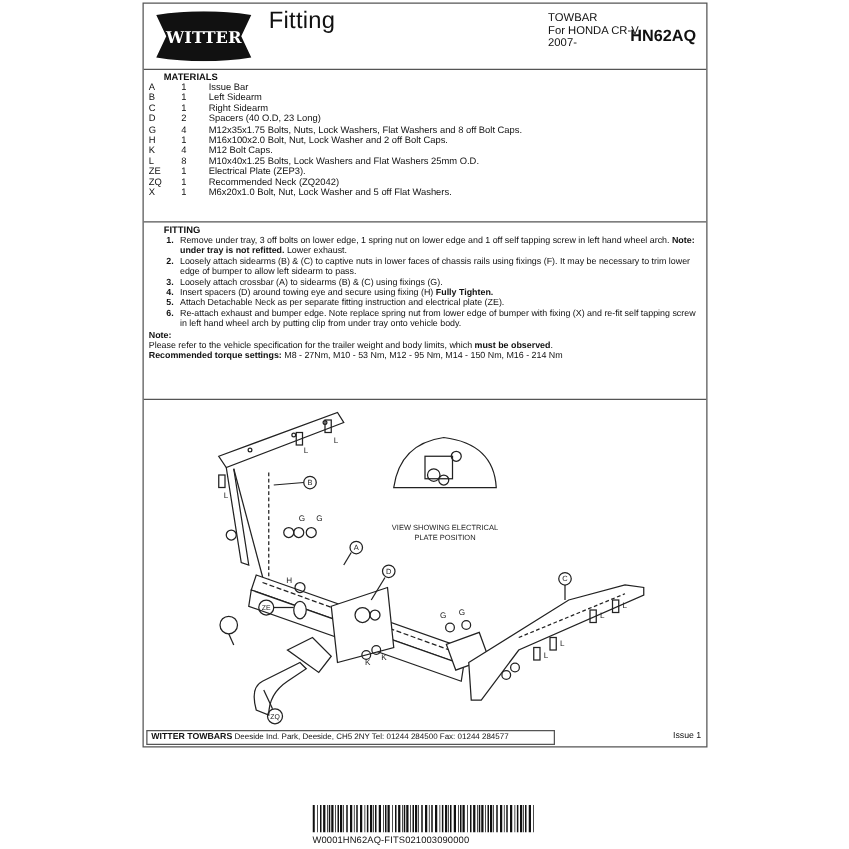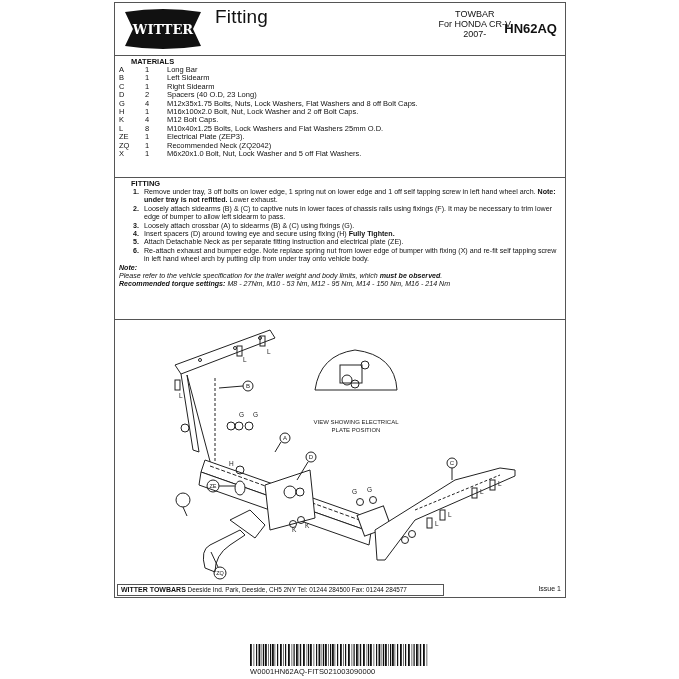--- a/index.html
+++ b/index.html
@@ -2,33 +2,33 @@
 <html><head>
 <meta charset="utf-8">
 <style>
   html, body { margin:0; padding:0; background:#ffffff; }
   body { width:679px; height:679px; position:relative; overflow:hidden; font-family:"Liberation Sans", sans-serif; color:#111; }
   .frame { position:absolute; left:114px; top:2px; width:452px; height:596px; border:1px solid #555; box-sizing:border-box; }
   .header { position:absolute; left:0; top:0; width:450px; height:52px; border-bottom:1px solid #555; }
   .logo { position:absolute; left:8px; top:6px; width:80px; height:40px; }
   .title { position:absolute; left:100px; top:3px; font-size:19px; line-height:22px; font-weight:normal; }
   .title div { letter-spacing:0.2px; }
-  .meta { position:absolute; right:54px; top:6px; text-align:center; font-size:9px; line-height:10px; }
+  .meta { position:absolute; right:54px; top:6px; text-align:left; font-size:9px; line-height:10px; }
   .code { position:absolute; right:8px; top:18px; font-size:13px; font-weight:bold; }
   .section-title { font-size:7.5px; font-weight:bold; line-height:9px;padding-left:12px; }
   .materials { position:absolute; left:4px; top:54px; width:442px; }
   .mat-row { display:flex; font-size:7.5px; line-height:8.4px; }
   .mat-row .l { width:26px; }
   .mat-row .q { width:22px; }
   .fitting { position:absolute; left:0; top:174px; width:450px; border-top:1px solid #555; }
   .fitting-inner { padding:1px 4px; }
   .step { display:flex; font-size:7.1px; line-height:8.4px; }
   .step .n { width:20px; text-align:right; font-weight:bold; padding-right:5px; flex:none; }
   .step .t { flex:1; padding-right:4px; }
-  .note-block { font-size:7.1px; line-height:8.4px;font-style:italic; }
+  .note-block { font-size:7.1px; line-height:8.4px; }
   .diagram { position:absolute; left:0; top:316px; width:450px; height:264px; border-top:1px solid #555; }
   .footer { position:absolute; left:0; top:580px; width:450px; height:14px; }
   .footer-box { position:absolute; left:2px; top:1px; width:327px; height:12px; border:1px solid #555; box-sizing:border-box; font-size:6.4px; line-height:10px; padding-left:3px; white-space:nowrap; }
   .footer-box b { font-size:7px; }
   .issue { position:absolute; right:4px; top:2px; font-size:7px; }
   .barcode { position:absolute; left:250px; top:644px; width:180px; height:22px; }
   .barcode-text { position:absolute; left:250px; top:667px; width:180px; text-align:left; font-size:7.5px; letter-spacing:0.1px; }
   .callout { font-family:"Liberation Sans", sans-serif; font-size:6px; }
 </style>
 </head>
@@ -51,21 +51,21 @@
     </div>
     <div class="code">HN62AQ</div>
   </div>
 
   <div class="materials">
     <div class="section-title">MATERIALS</div>
     <div id="mat-list">
         <div class="mat-row">
           <span class="l">A</span>
           <span class="q">1</span>
-          <span>Long Bar</span>
+          <span>Issue Bar</span>
         </div>
         <div class="mat-row">
           <span class="l">B</span>
           <span class="q">1</span>
           <span>Left Sidearm</span>
         </div>
         <div class="mat-row">
           <span class="l">C</span>
           <span class="q">1</span>
           <span>Right Sidearm</span>

